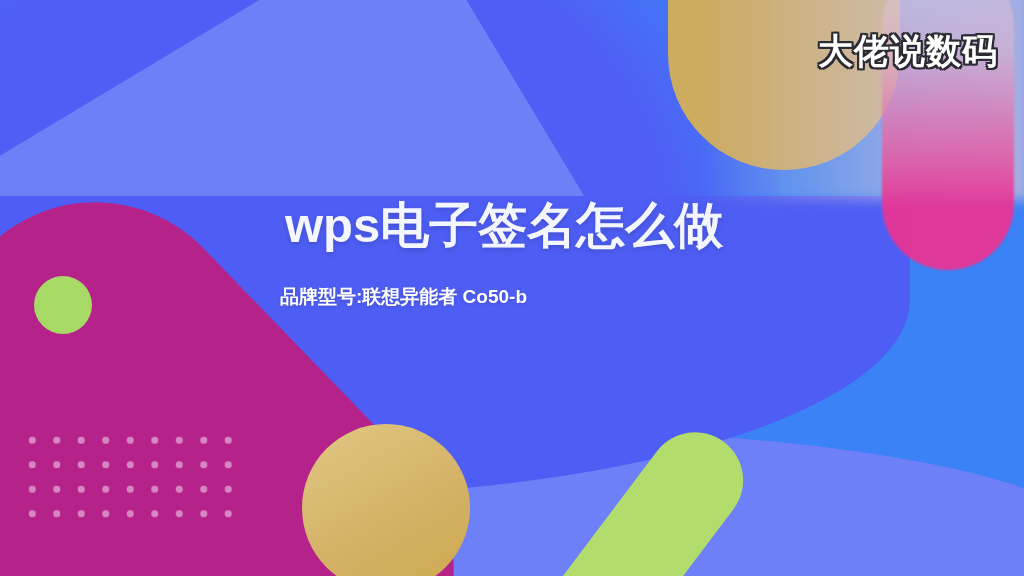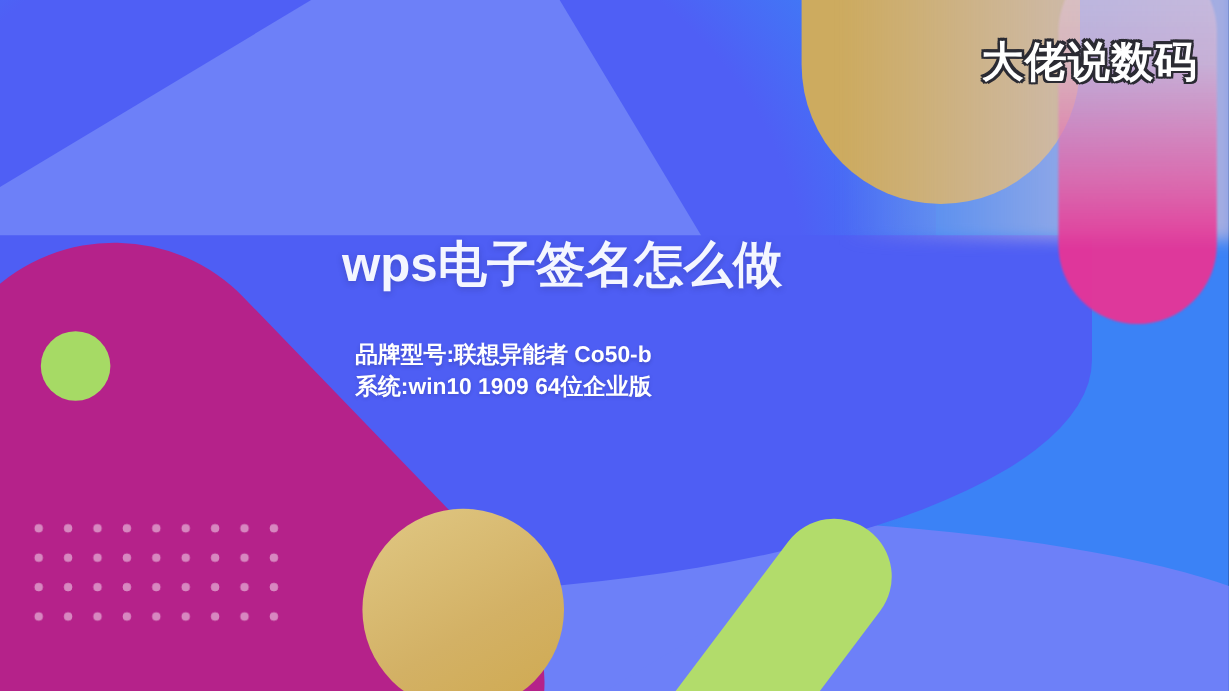--- a/index.html
+++ b/index.html
@@ -133,38 +133,38 @@
     text-shadow:
        2px 0 0 #2b2b33, -2px 0 0 #2b2b33,
        0 2px 0 #2b2b33, 0 -2px 0 #2b2b33,
        2px 2px 0 #2b2b33, -2px 2px 0 #2b2b33,
        2px -2px 0 #2b2b33, -2px -2px 0 #2b2b33;
     white-space: nowrap;
   }
 
   #title {
     left: 285px; top: 193px;
-    font-size: 41px;
+    font-size: 49px;
     font-weight: bold;
     color: #f4f6ff;
     letter-spacing: 0px;
     white-space: nowrap;
     text-shadow: 0 2px 5px rgba(30,30,90,0.25);
   }
 
   #subtitle {
     left: 280px; top: 284px;
     color: #ffffff;
     font-size: 19px;
     font-weight: bold;
     line-height: 26px;
     white-space: nowrap;
     text-shadow: 0 1px 3px rgba(30,30,90,0.25);
   }
-  #subtitle .sub-line { display: block; margin-left: 16px; }
+  #subtitle .sub-line { display: block; }
 </style>
 </head>
 <body>
 
 <div id="stage">
 
   <div class="layer" id="bg-tint-a"></div>
   <div class="layer" id="wave-bottom"></div>
   <div class="layer" id="wave-left"></div>
   <div class="layer" id="wave-dark"></div>
@@ -178,16 +178,15 @@
 
   <div class="layer" id="pink-haze"></div>
   <div class="layer" id="pink-glow"></div>
 
   <div class="layer" id="watermark">大佬说数码</div>
 
   <div class="layer" id="title">wps电子签名怎么做</div>
 
   <div class="layer" id="subtitle">
     <span class="sub-line">品牌型号:联想异能者 Co50-b</span>
-    <span class="sub-line">系统:win10 1909 64位企业版</span>
   </div>
 
 </div>
 
 </body></html>

